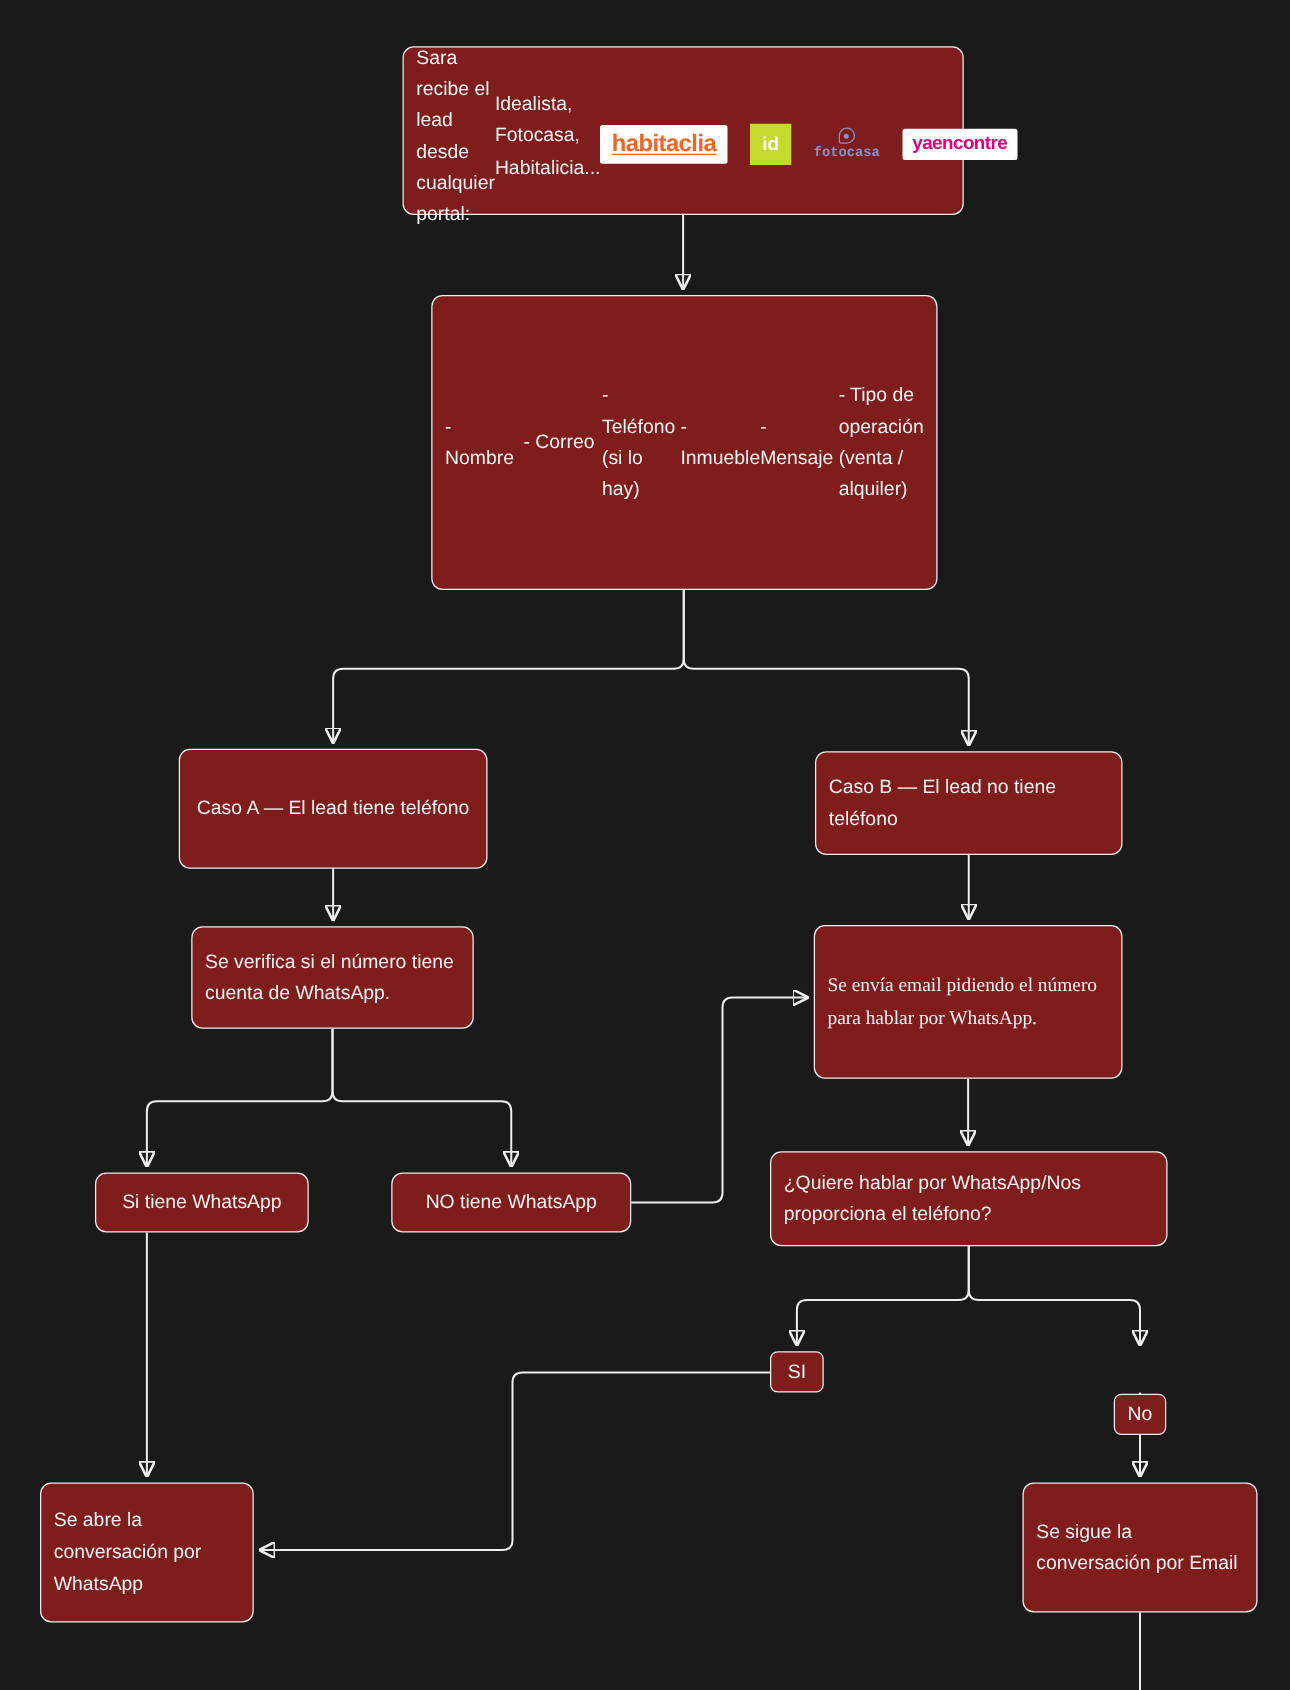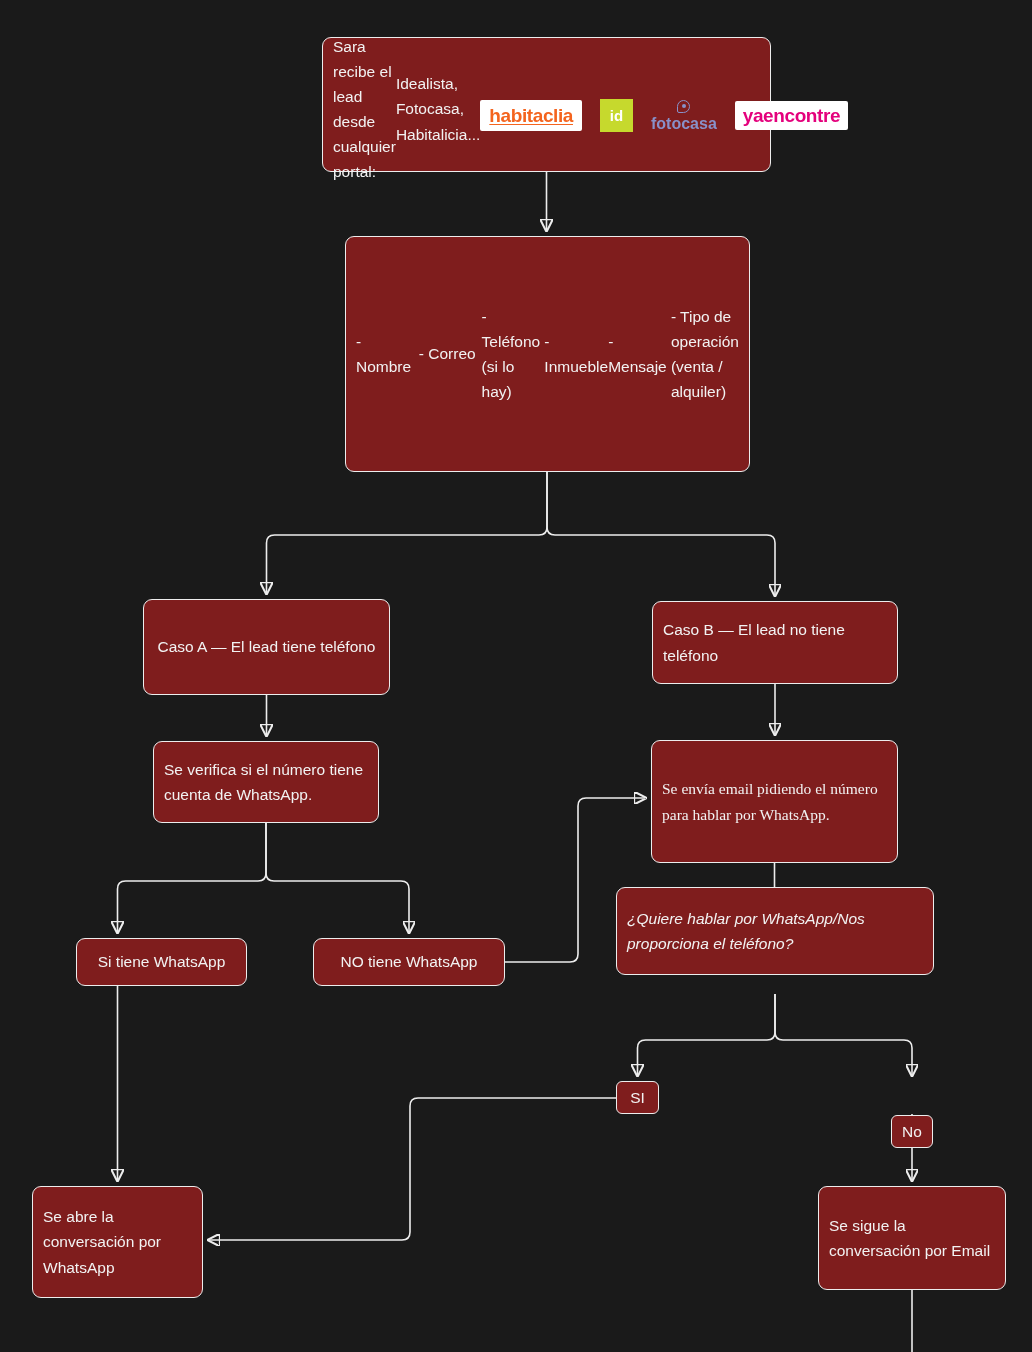--- a/index.html
+++ b/index.html
@@ -44,21 +44,21 @@
 
   
   .n-portal   { left: 322px; top: 37px;   width: 449px; height: 135px; justify-content: flex-start; padding-top: 15px; }
   .n-extract  { left: 345px; top: 236px;  width: 405px; height: 236px; }
   .n-caso-a   { left: 143px; top: 599px;  width: 247px; height: 96px; }
   .n-caso-b   { left: 652px; top: 601px;  width: 246px; height: 83px; }
   .n-verifica { left: 153px; top: 741px;  width: 226px; height: 82px; }
   .n-si-w     { left: 32px;  top: 938px;  width: 171px; height: 48px; margin-left: 44px; }
   .n-no-w     { left: 313px; top: 938px;  width: 192px; height: 48px; }
   .n-email    { left: 651px; top: 740px;  width: 247px; height: 123px; font-family: Liberation Serif, serif; }
-  .n-quiere   { left: 616px; top: 887px;  width: 318px; height: 88px; font-style: italic; }
+  .n-quiere   { left: 616px; top: 921px;  width: 318px; height: 76px; }
   .n-si       { left: 616px; top: 1081px; width: 43px;  height: 33px; }
   .n-no       { left: 891px; top: 1081px; width: 42px;  height: 33px; margin-top: 34px; }
   .n-abre     { left: 32px;  top: 1186px; width: 171px; height: 112px; }
   .n-sigue    { left: 818px; top: 1186px; width: 188px; height: 104px; }
 
   .logos-row {
     display: flex;
     align-items: center;
     justify-content: center;
     gap: 18px;
@@ -105,29 +105,30 @@
   .fotocasa-pin::after {
     content: "";
     position: absolute;
     left: 50%; top: 50%;
     width: 4px; height: 4px;
     margin: -2px 0 0 -2px;
     border-radius: 50%;
     background: #8891c9;
   }
   .logo-fotocasa .fc-text {
-    font-size: 16px;
+    font-size: 11px;
     font-weight: 600;
     line-height: 1;
+    font-family: Liberation Mono, monospace;
   }
   .logo-yaencontre {
     background: #ffffff;
     color: #e4007c;
     font-weight: 700;
-    font-size: 19px;
+    font-size: 15px;
     padding: 3px 8px;
     border-radius: 2px;
     letter-spacing: -0.4px;
     line-height: 1.25;
   }
   .extract-title { margin-bottom: 0; }
   .extract-item { width: 100%; }
 </style>
 </head>
 <body>

